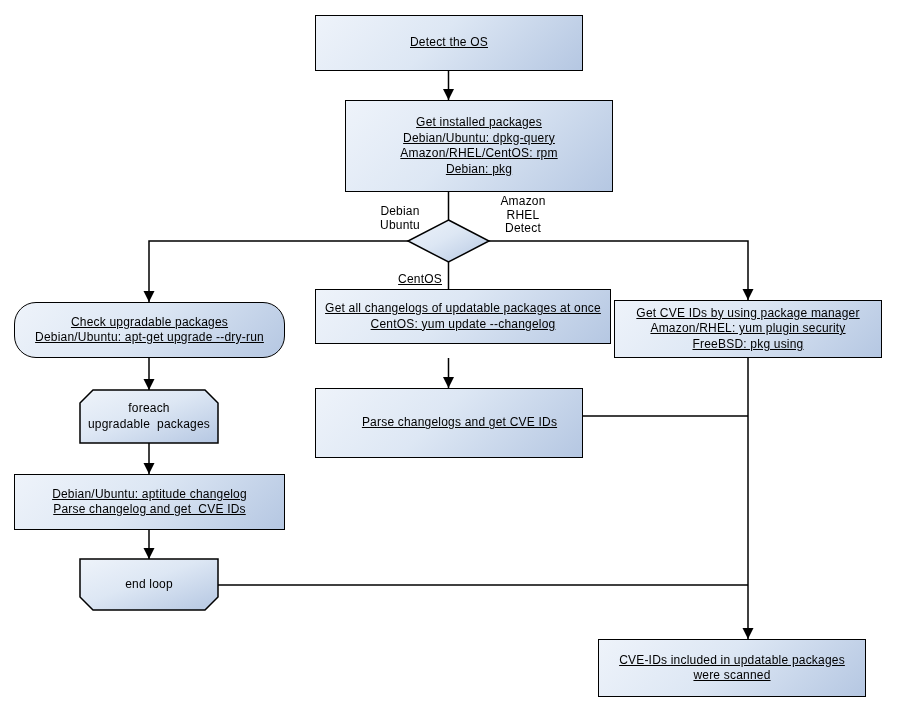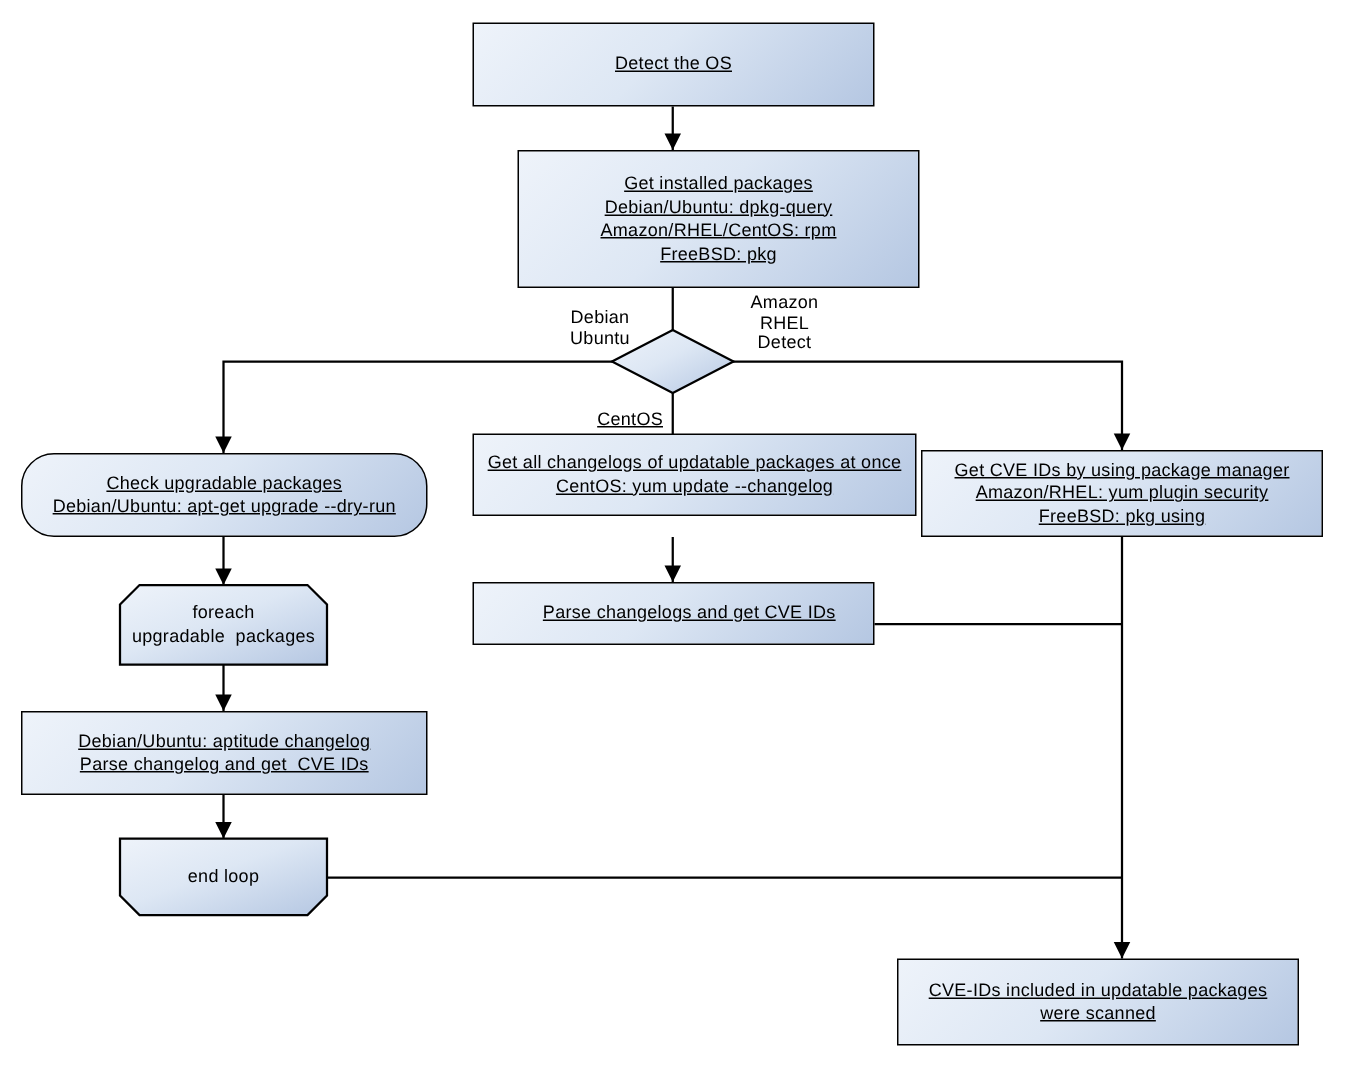--- a/index.html
+++ b/index.html
@@ -91,21 +91,21 @@
   </svg>
 
   <div class="node" style="left:315px;top:15px;width:268px;height:56px;">
     <div class="ln">Detect the OS</div>
   </div>
 
   <div class="node" style="left:315px;top:100px;width:268px;height:92px;margin-left:30px;">
     <div class="ln">Get installed packages</div>
     <div class="ln">Debian/Ubuntu: dpkg-query</div>
     <div class="ln">Amazon/RHEL/CentOS: rpm</div>
-    <div class="ln">FreeBSD: pkg</div>
+    <div class="ln">Debian: pkg</div>
   </div>
 
   <div class="node" style="left:14px;top:302px;width:271px;height:56px;border-radius:22px;">
     <div class="ln">Check upgradable packages</div>
     <div class="ln">Debian/Ubuntu: apt-get upgrade --dry-run</div>
   </div>
 
   <div class="overlaytext" style="left:80px;top:390px;width:138px;height:53px;">
     <div class="ln">foreach</div>
     <div class="ln">upgradable  packages</div>
@@ -118,21 +118,21 @@
 
   <div class="overlaytext" style="left:80px;top:559px;width:138px;height:51px;">
     <div class="ln">end loop</div>
   </div>
 
   <div class="node" style="left:315px;top:289px;width:296px;height:55px;">
     <div class="ln">Get all changelogs of updatable packages at once</div>
     <div class="ln">CentOS: yum update --changelog</div>
   </div>
 
-  <div class="node" style="left:315px;top:388px;width:268px;height:42px;padding-left:21px;">
+  <div class="node" style="left:315px;top:388px;width:268px;height:70px;padding-left:21px;">
     <div class="ln">Parse changelogs and get CVE IDs</div>
   </div>
 
   <div class="node" style="left:614px;top:300px;width:268px;height:58px;">
     <div class="ln">Get CVE IDs by using package manager</div>
     <div class="ln">Amazon/RHEL: yum plugin security</div>
     <div class="ln">FreeBSD: pkg using</div>
   </div>
 
   <div class="node" style="left:598px;top:639px;width:268px;height:58px;">

